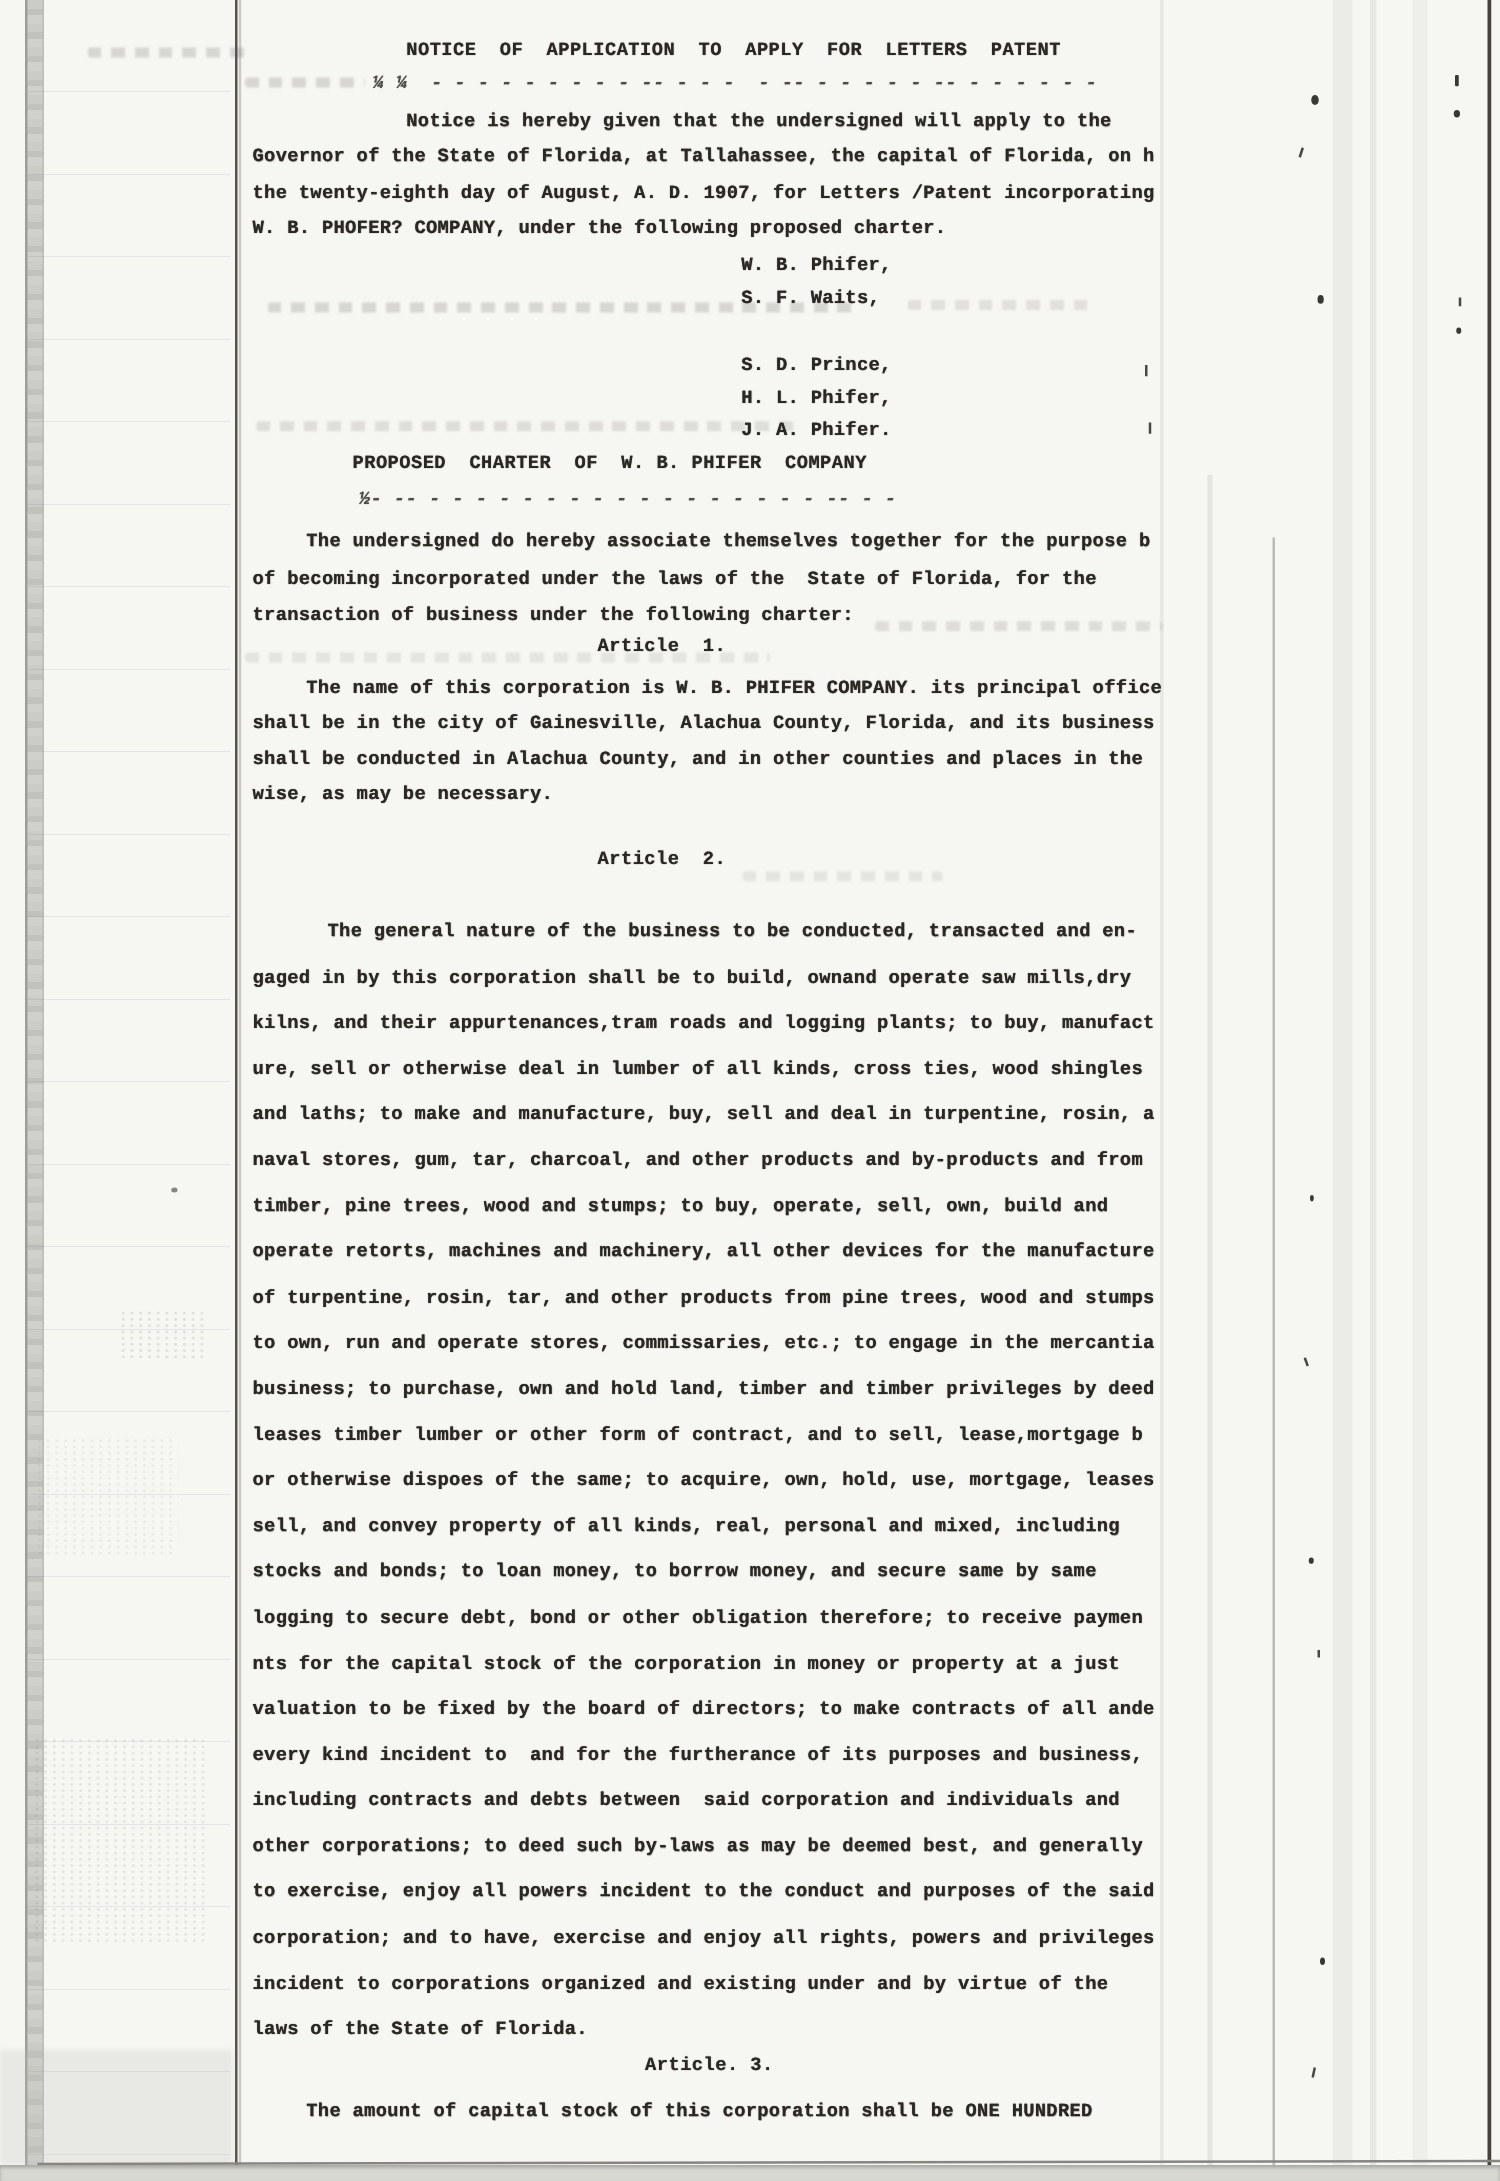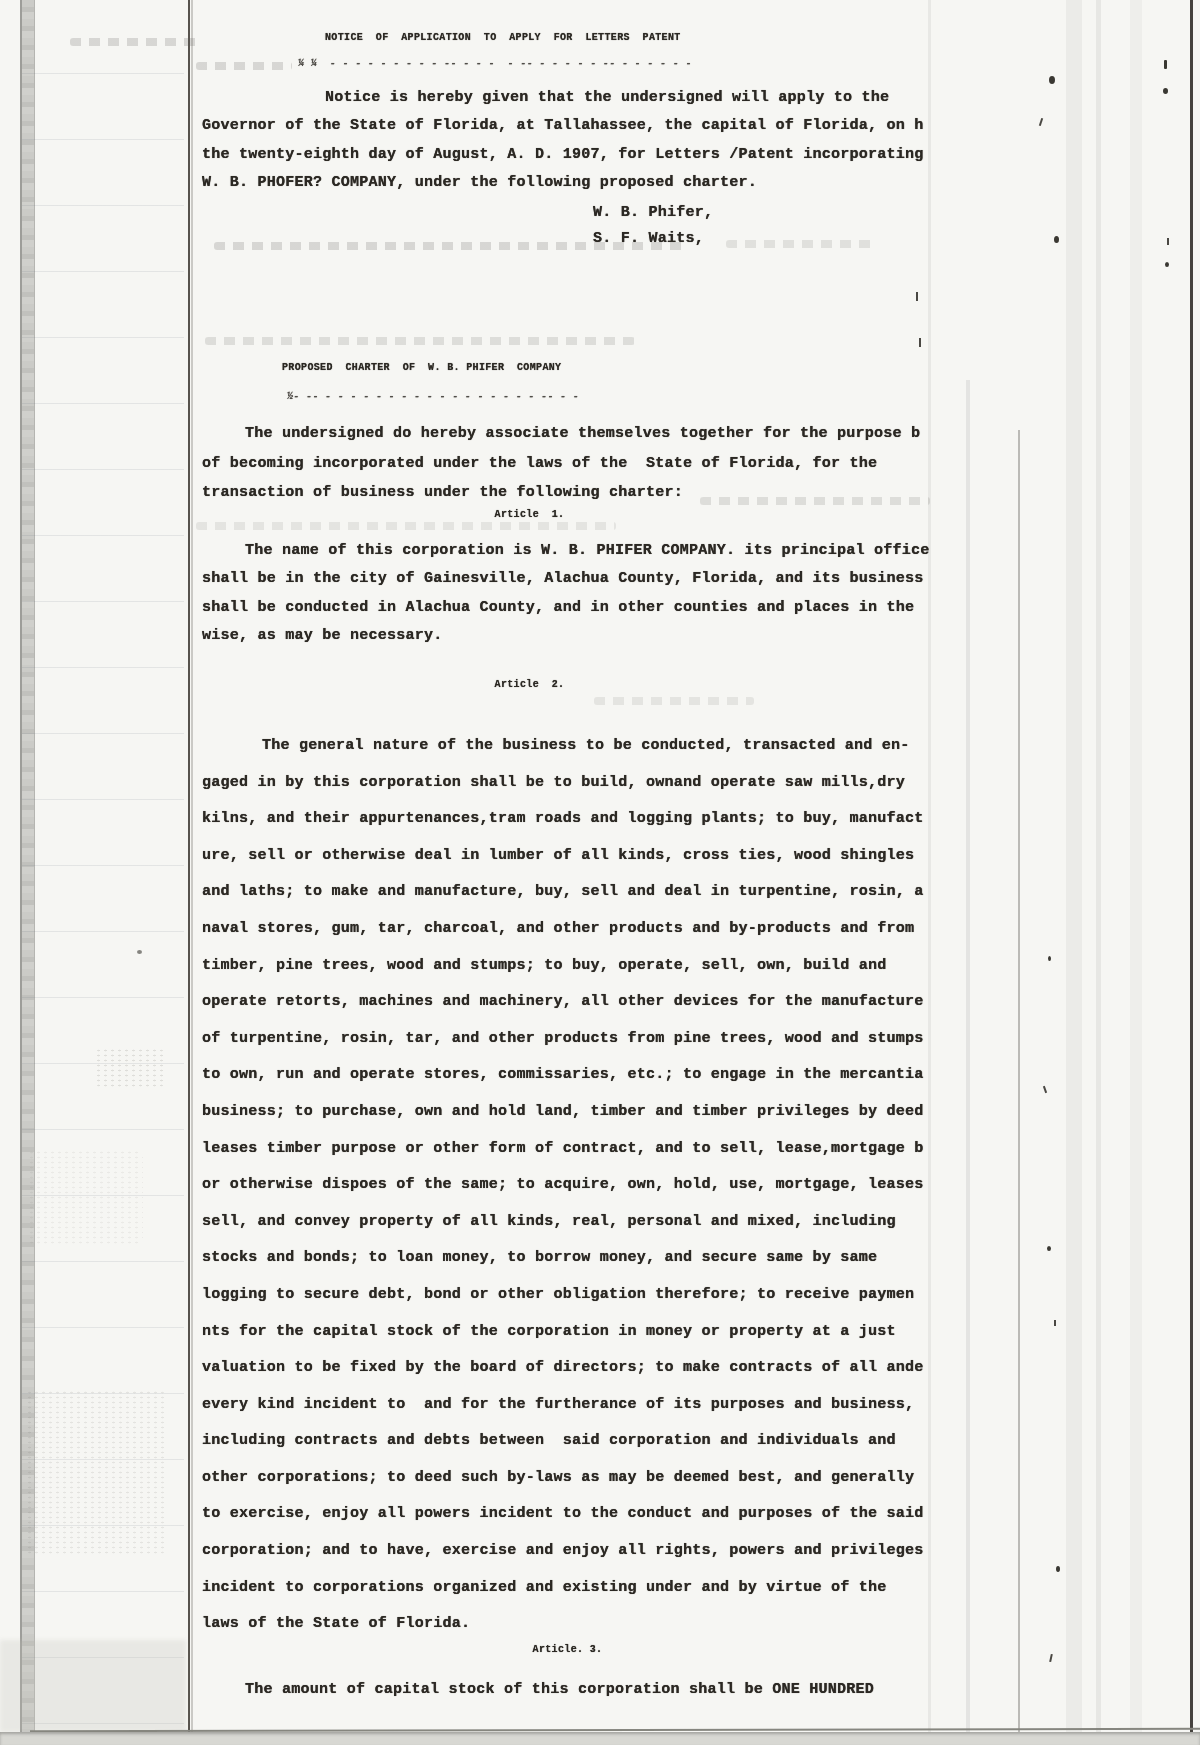--- a/index.html
+++ b/index.html
@@ -14,21 +14,21 @@
   .tw{font-size:15px;font-weight:700;letter-spacing:.25px;
       text-shadow:0 0 .7px rgba(48,44,38,.85), .3px .3px .6px rgba(48,44,38,.35);}
   .tl{white-space:pre;}
   .lh28 .tl{line-height:28.4px;}
   .lh26 .tl{line-height:25.8px;}
   .lh29 .tl{line-height:29.5px;}
   .lh37 .tl{line-height:36.6px;}
   .ind43 .tl:first-child{text-indent:43px;}
   .ind60 .tl:first-child{text-indent:60px;}
   .ind123 .tl:first-child{text-indent:123px;}
-  .heading{white-space:pre;font-size:10px;font-weight:700;letter-spacing:.35px;
+  .heading{white-space:pre;font-size:15px;font-weight:700;letter-spacing:.35px;
       text-shadow:0 0 .8px rgba(48,44,38,.9);}
   .centered{width:735px;text-align:center;}
   .fade{opacity:.82;font-style:italic;}
   
   .artifact{position:absolute;pointer-events:none;}
   .edge-strip{left:20px;top:0;width:15px;height:1745px;
       background:repeating-linear-gradient(180deg,#cbcbc7 0 7px,#c1c1bd 7px 12px,#d0d0cc 12px 19px);
       box-shadow:inset 2px 0 0 #9d9d99, inset -1px 0 0 #b5b5b1;}
   .ledger{left:22px;top:8px;width:162px;height:1730px;opacity:.55;
       background:repeating-linear-gradient(180deg,transparent 0 65px,rgba(90,100,115,.22) 65px 66px);}
@@ -108,20 +108,25 @@
       <div class="tl">Governor of the State of Florida, at Tallahassee, the capital of Florida, on h</div>
       <div class="tl">the twenty-eighth day of August, A. D. 1907, for Letters /Patent incorporating</div>
       <div class="tl">W. B. PHOFER? COMPANY, under the following proposed charter.</div>
     </div>
 
   <div class="block tw lh26" style="left:593px;top:200px;">
       <div class="tl">W. B. Phifer,</div>
       <div class="tl">S. F. Waits,</div>
     </div>
 
+  <div class="block tw lh26" style="left:593px;top:280px;">
+      <div class="tl">S. D. Prince,</div>
+      <div class="tl">H. L. Phifer,</div>
+      <div class="tl">J. A. Phifer.</div>
+    </div>
 
   <div class="block heading" style="left:282px;top:362px;">PROPOSED  CHARTER  OF  W. B. PHIFER  COMPANY</div>
 
   <div class="block heading fade" style="left:287px;top:391px;">½- -- - - - - - - - - - - - - - - - - - -- - -</div>
 
   <div class="block tw lh29 ind43" style="left:202px;top:419px;">
       <div class="tl">The undersigned do hereby associate themselves together for the purpose b</div>
       <div class="tl">of becoming incorporated under the laws of the  State of Florida, for the</div>
       <div class="tl">transaction of business under the following charter:</div>
     </div>
@@ -142,21 +147,21 @@
       <div class="tl">gaged in by this corporation shall be to build, ownand operate saw mills,dry</div>
       <div class="tl">kilns, and their appurtenances,tram roads and logging plants; to buy, manufact</div>
       <div class="tl">ure, sell or otherwise deal in lumber of all kinds, cross ties, wood shingles</div>
       <div class="tl">and laths; to make and manufacture, buy, sell and deal in turpentine, rosin, a</div>
       <div class="tl">naval stores, gum, tar, charcoal, and other products and by-products and from</div>
       <div class="tl">timber, pine trees, wood and stumps; to buy, operate, sell, own, build and</div>
       <div class="tl">operate retorts, machines and machinery, all other devices for the manufacture</div>
       <div class="tl">of turpentine, rosin, tar, and other products from pine trees, wood and stumps</div>
       <div class="tl">to own, run and operate stores, commissaries, etc.; to engage in the mercantia</div>
       <div class="tl">business; to purchase, own and hold land, timber and timber privileges by deed</div>
-      <div class="tl">leases timber purpose or other form of contract, and to sell, lease,mortgage b</div>
+      <div class="tl">leases timber lumber or other form of contract, and to sell, lease,mortgage b</div>
       <div class="tl">or otherwise dispoes of the same; to acquire, own, hold, use, mortgage, leases</div>
       <div class="tl">sell, and convey property of all kinds, real, personal and mixed, including</div>
       <div class="tl">stocks and bonds; to loan money, to borrow money, and secure same by same</div>
       <div class="tl">logging to secure debt, bond or other obligation therefore; to receive paymen</div>
       <div class="tl">nts for the capital stock of the corporation in money or property at a just</div>
       <div class="tl">valuation to be fixed by the board of directors; to make contracts of all ande</div>
       <div class="tl">every kind incident to  and for the furtherance of its purposes and business,</div>
       <div class="tl">including contracts and debts between  said corporation and individuals and</div>
       <div class="tl">other corporations; to deed such by-laws as may be deemed best, and generally</div>
       <div class="tl">to exercise, enjoy all powers incident to the conduct and purposes of the said</div>

